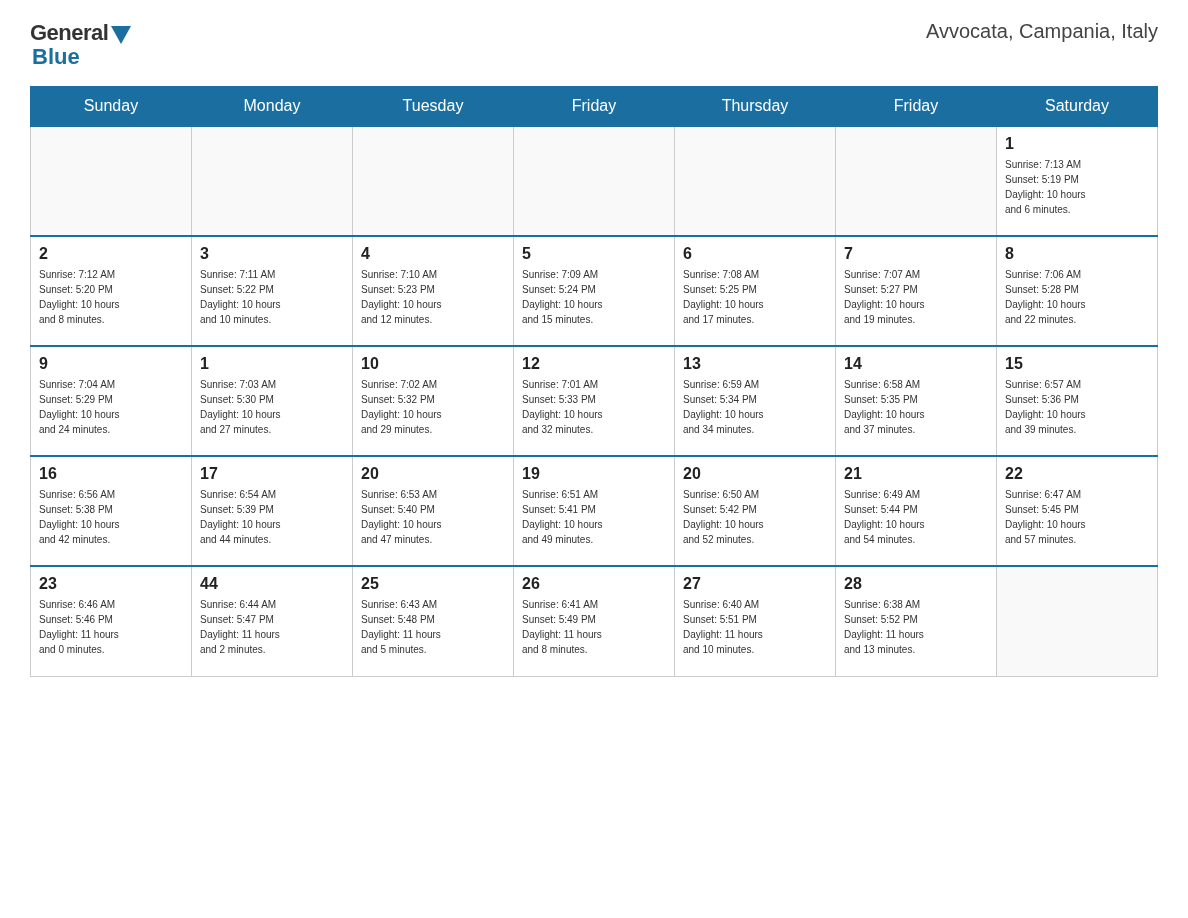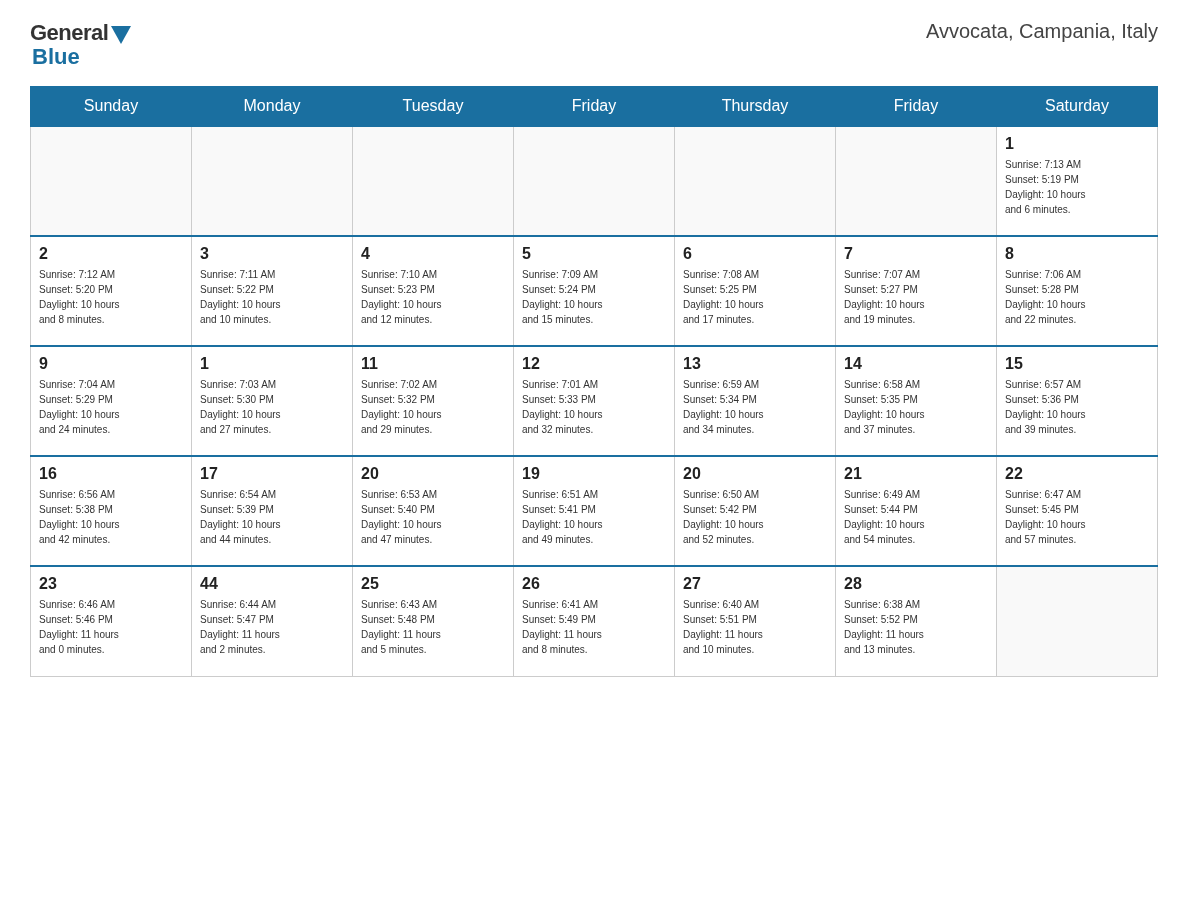--- a/index.html
+++ b/index.html
@@ -178,21 +178,21 @@
       <tr class="week-row">
         <td>
           <span class="day-number">9</span>
           <div class="day-info">Sunrise: 7:04 AM<br>Sunset: 5:29 PM<br>Daylight: 10 hours<br>and 24 minutes.</div>
         </td>
         <td>
           <span class="day-number">1</span>
           <div class="day-info">Sunrise: 7:03 AM<br>Sunset: 5:30 PM<br>Daylight: 10 hours<br>and 27 minutes.</div>
         </td>
         <td>
-          <span class="day-number">11</span>
+          <span class="day-number">10</span>
           <div class="day-info">Sunrise: 7:02 AM<br>Sunset: 5:32 PM<br>Daylight: 10 hours<br>and 29 minutes.</div>
         </td>
         <td>
           <span class="day-number">12</span>
           <div class="day-info">Sunrise: 7:01 AM<br>Sunset: 5:33 PM<br>Daylight: 10 hours<br>and 32 minutes.</div>
         </td>
         <td>
           <span class="day-number">13</span>
           <div class="day-info">Sunrise: 6:59 AM<br>Sunset: 5:34 PM<br>Daylight: 10 hours<br>and 34 minutes.</div>
         </td>

